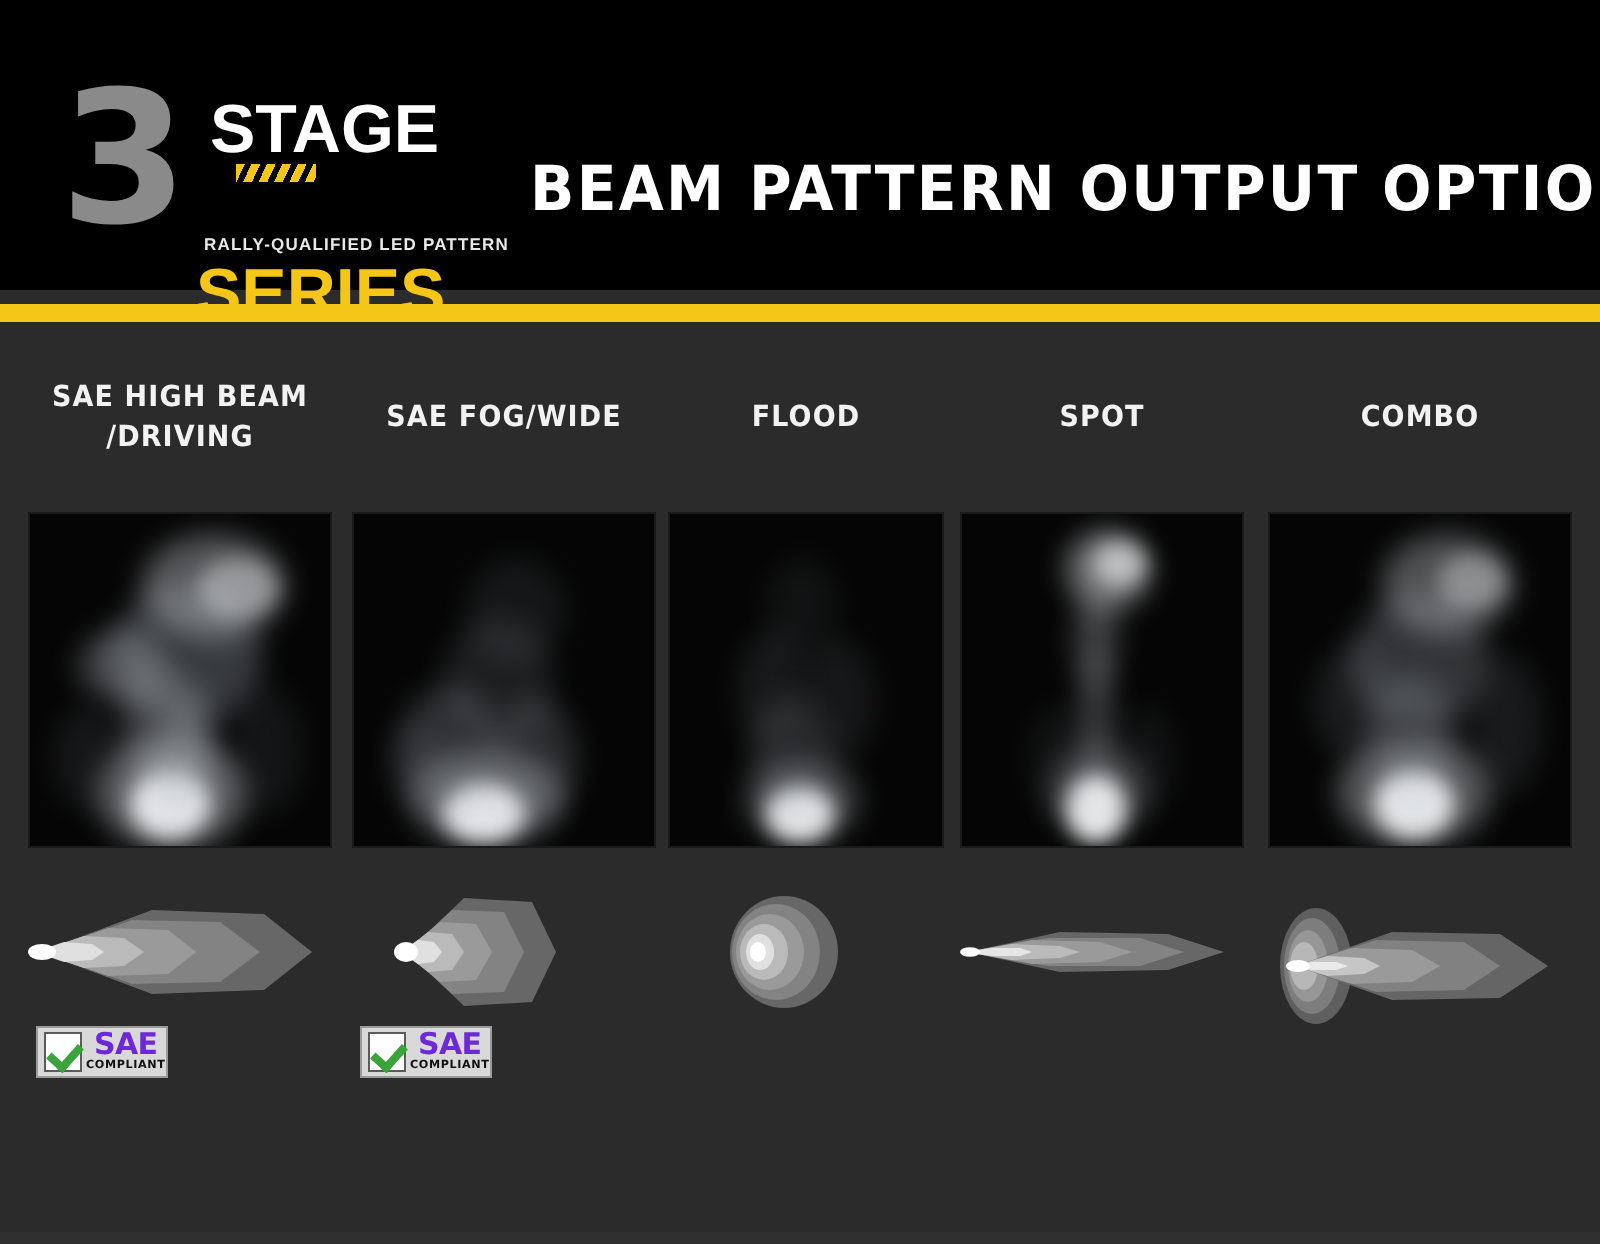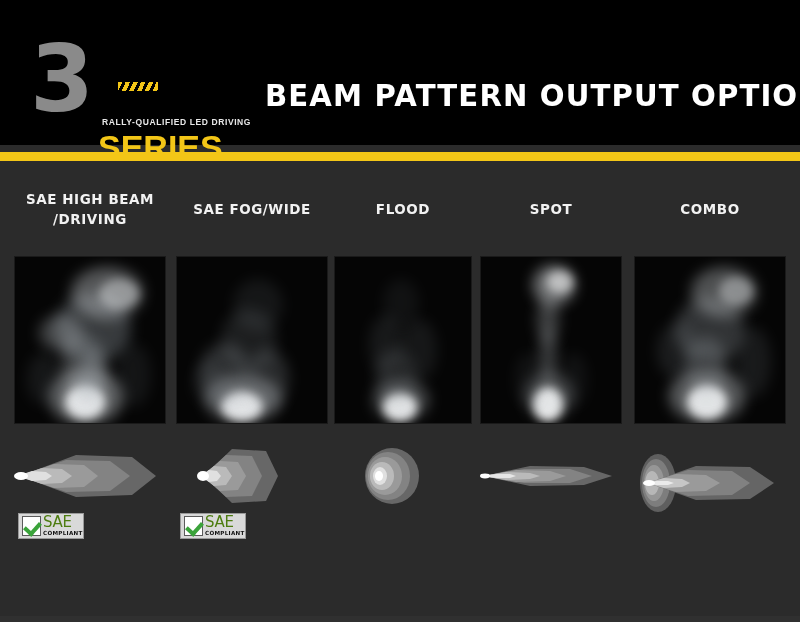--- a/index.html
+++ b/index.html
@@ -121,25 +121,26 @@
     width:7px;height:12px;
     border:solid #3aa33a;
     border-width:0 4px 4px 0;
     transform:rotate(42deg);
   }
   .sae-text{
     margin-left:2px;line-height:1;
   }
   .sae-main{
     display:block;
-    color:#4d7c0f;
+    color:#6d28d9;
     font-size:15px;
-    font-weight:normal;
+    font-weight:bold;
     letter-spacing:-0.3px;
     font-family:"DejaVu Sans", sans-serif;
+    text-align:center;
   }
   .sae-sub{
     display:block;
     color:#111111;
     font-size:5.6px;
     font-weight:bold;
     letter-spacing:0.3px;
     margin-top:1px;
     font-family:"DejaVu Sans", sans-serif;
   }
@@ -149,22 +150,23 @@
   }
 </style>
 </head>
 <body>
 
 <div class="header">
 
   <div class="logo">
     <div class="logo-3">3</div>
     <div class="stripe"></div>
+    <div class="logo-stage">STAGE</div>
     <div class="logo-series">SERIES</div>
-    <div class="logo-tag">RALLY-QUALIFIED LED DRIVING</div>
+    <div class="logo-tag">RALLY-QUALIFIED LED PATTERN</div>
   </div>
 
   <div class="header-title">BEAM PATTERN OUTPUT OPTIONS</div>
 </div>
 <div class="yellow-bar"></div>
 
 <div class="grid">
 
   <div class="col" style="left:14px;width:152px;">
     <div class="col-label">

